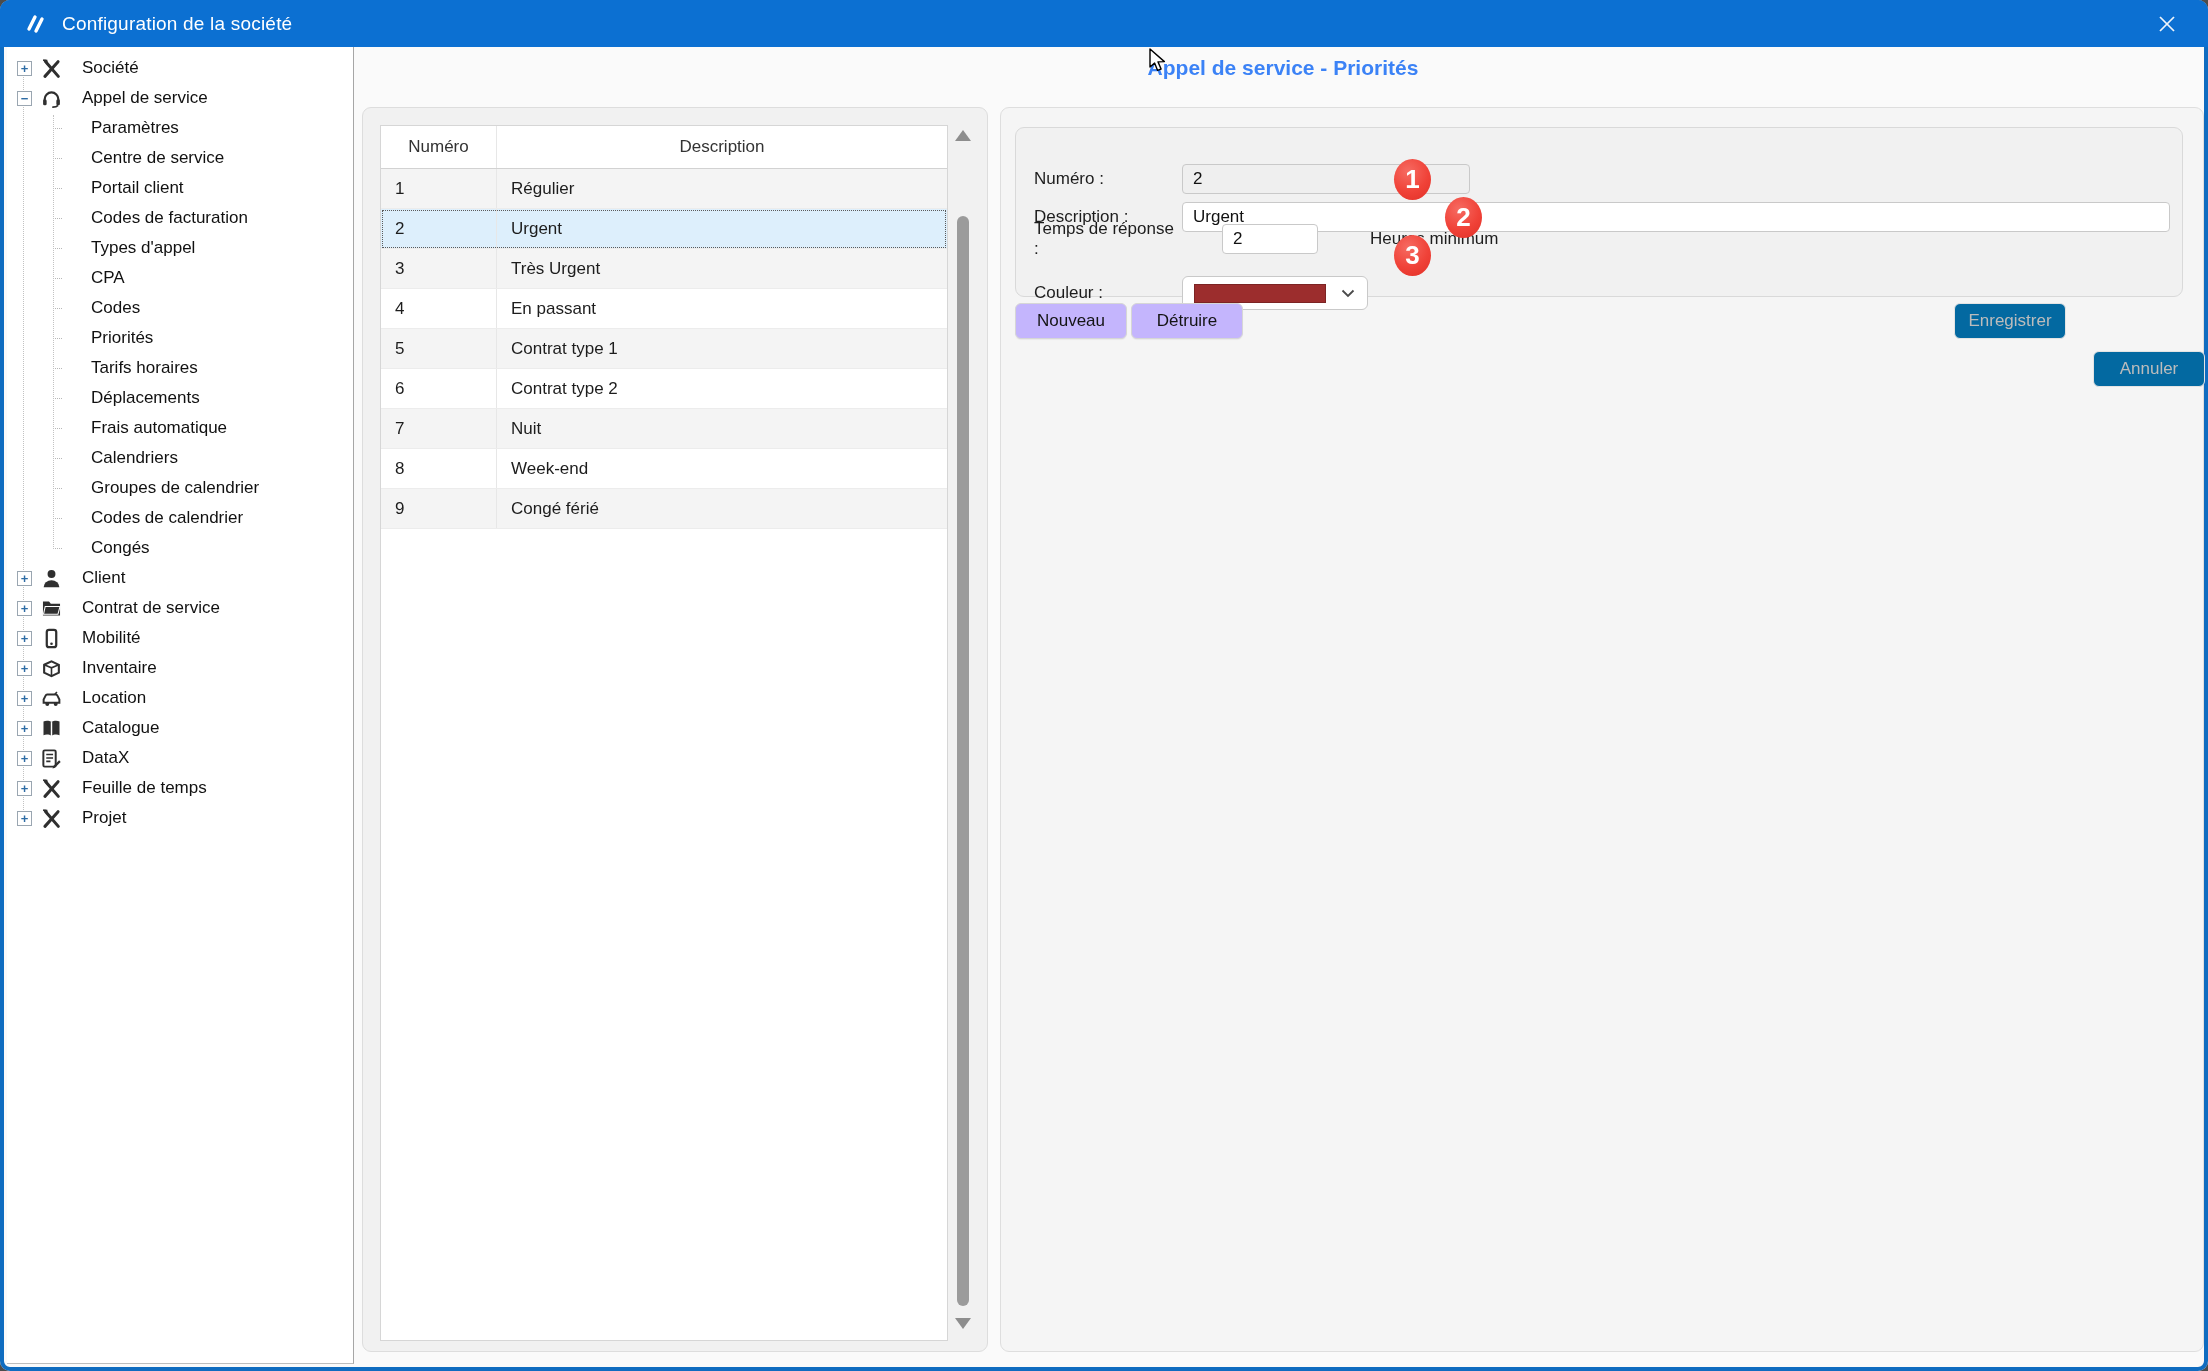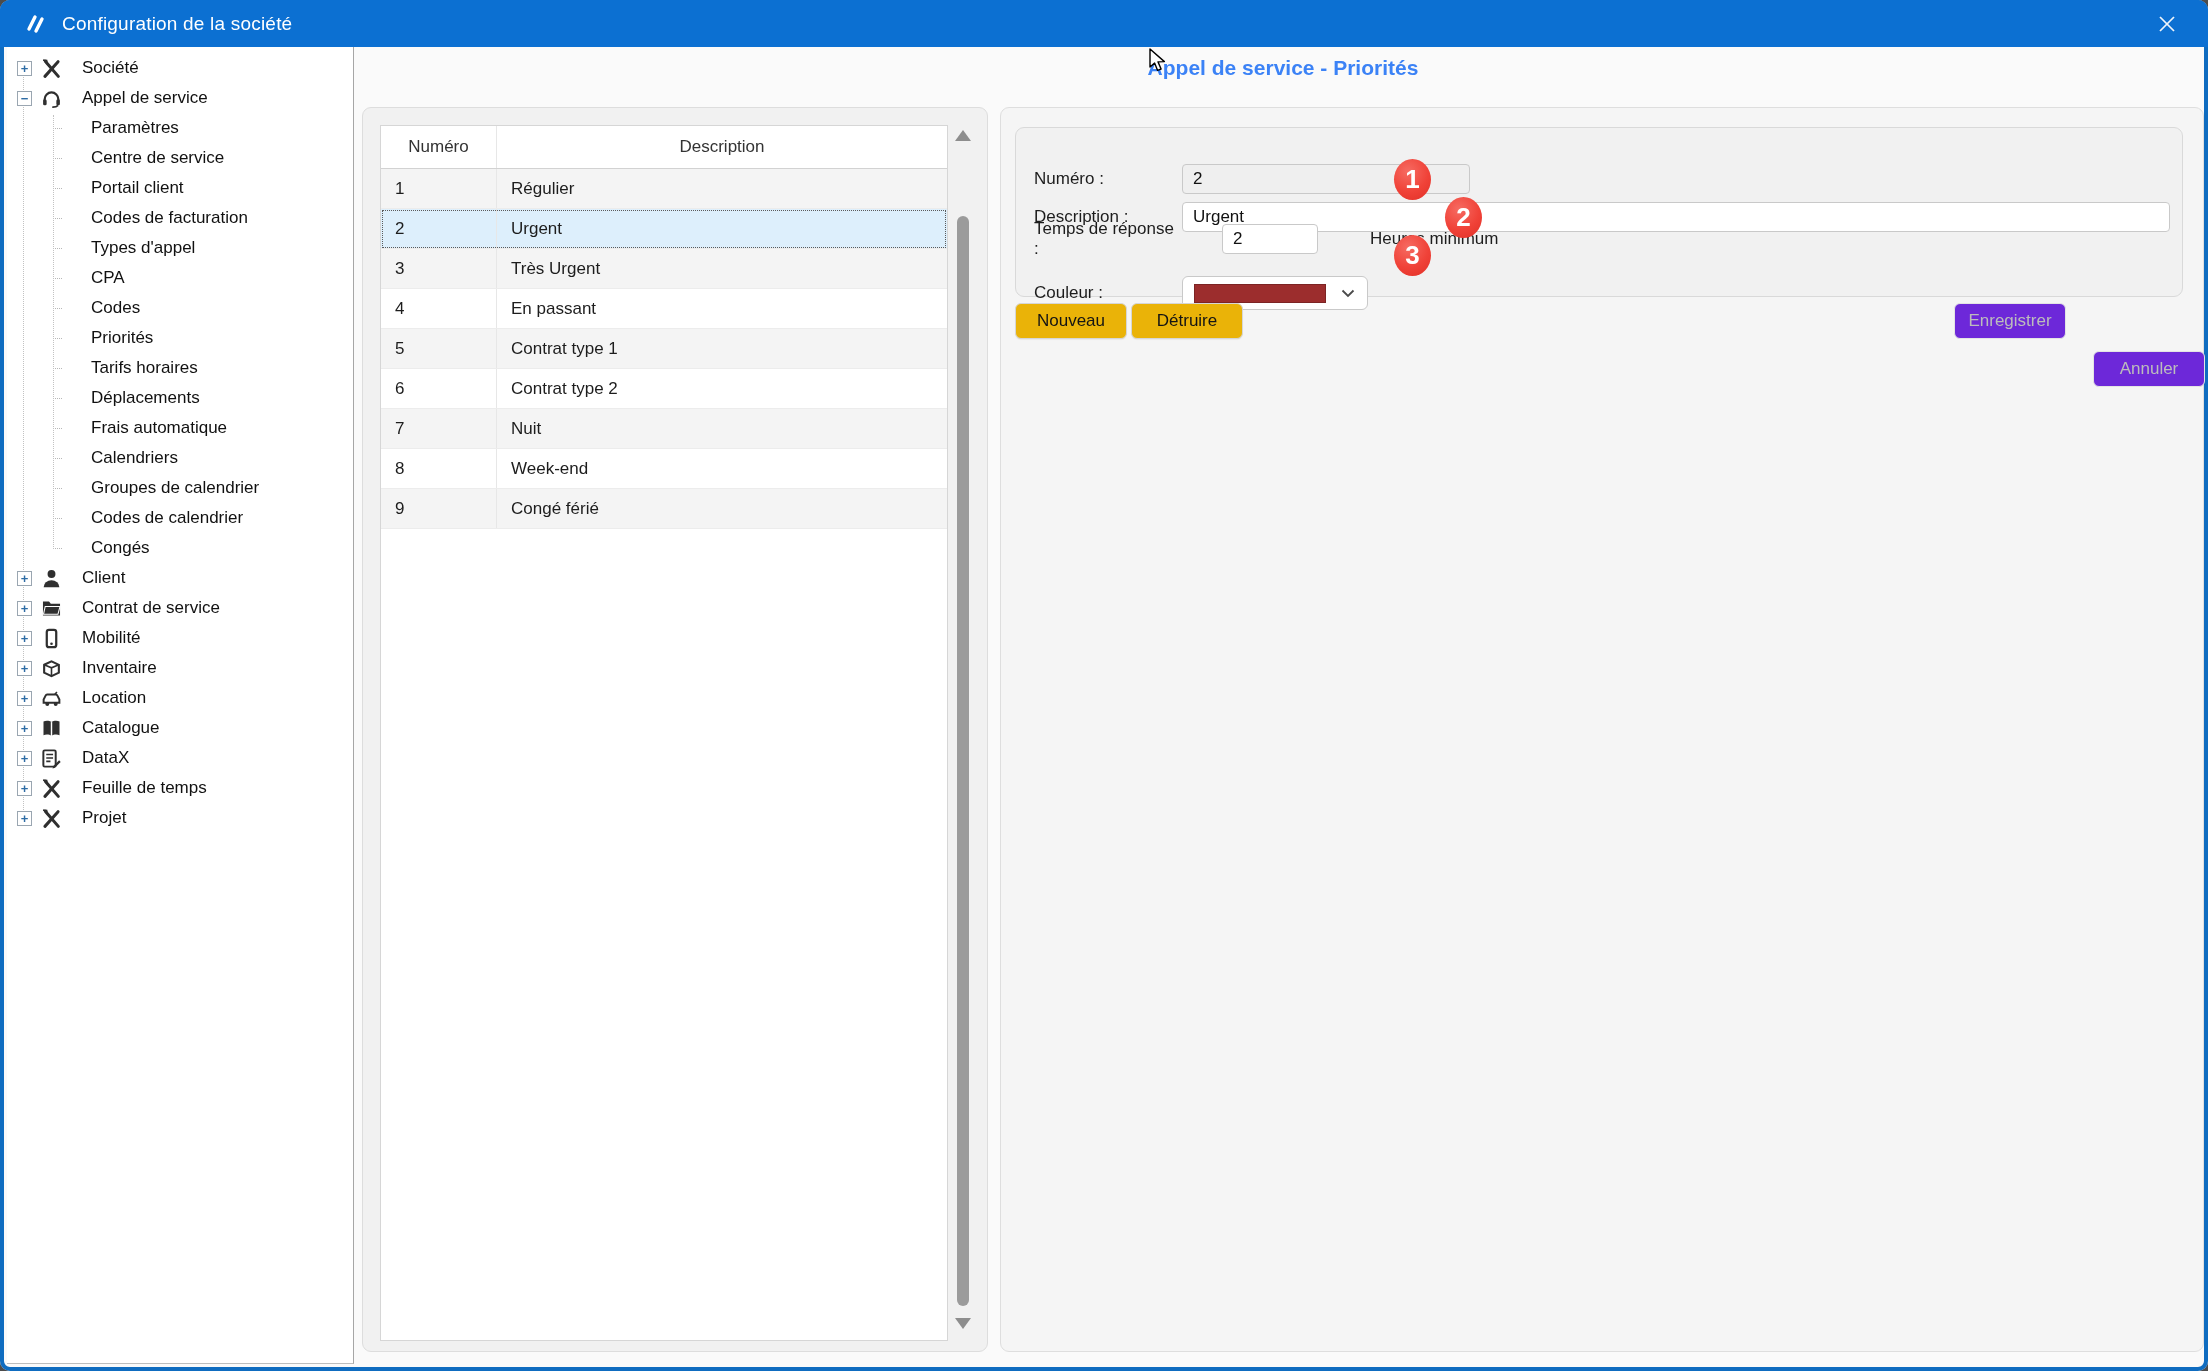--- a/index.html
+++ b/index.html
@@ -99,25 +99,25 @@
   .suffix{font-size:17px;color:#1d1d1d;margin-left:12px;}
   .combo{
     width:186px;height:34px;background:#fff;border:1px solid #c9c9c9;border-radius:6px;
     display:flex;align-items:center;cursor:pointer;box-sizing:border-box;
   }
   .swatch{width:130px;height:17px;margin-left:11px;border:1px solid #7c2424;background:#9c2d2d;}
   .combo .chev{margin-left:15px;display:inline-flex;}
   
   .btn{
     position:absolute;top:195px;height:36px;width:112px;
-    background:#eab308;border:1px solid #d6d6d6;border-radius:6px;
+    background:#c4b5fd;border:1px solid #d6d6d6;border-radius:6px;
     font-family:"Liberation Sans", sans-serif;font-size:17px;color:#141414;
     box-shadow:0 1px 1px rgba(0,0,0,.05);cursor:pointer;
   }
-  .btn.disabled{background:#6d28d9;border-color:#e4e4e4;color:#bcbcbc;box-shadow:none;cursor:default;}
+  .btn.disabled{background:#0369a1;border-color:#e4e4e4;color:#bcbcbc;box-shadow:none;cursor:default;}
   
   .badge{
     position:absolute;width:37px;height:41px;border-radius:50%;
     background:radial-gradient(circle at 38% 30%, #f66b62, #f04238 55%, #e12f26);
     color:#fff;font-size:26px;font-weight:bold;display:flex;align-items:center;justify-content:center;
     z-index:5;
   }
   .badge.b1{left:378px;top:31px;}
   .badge.b2{left:429px;top:69px;}
   .badge.b3{left:378px;top:107px;}

